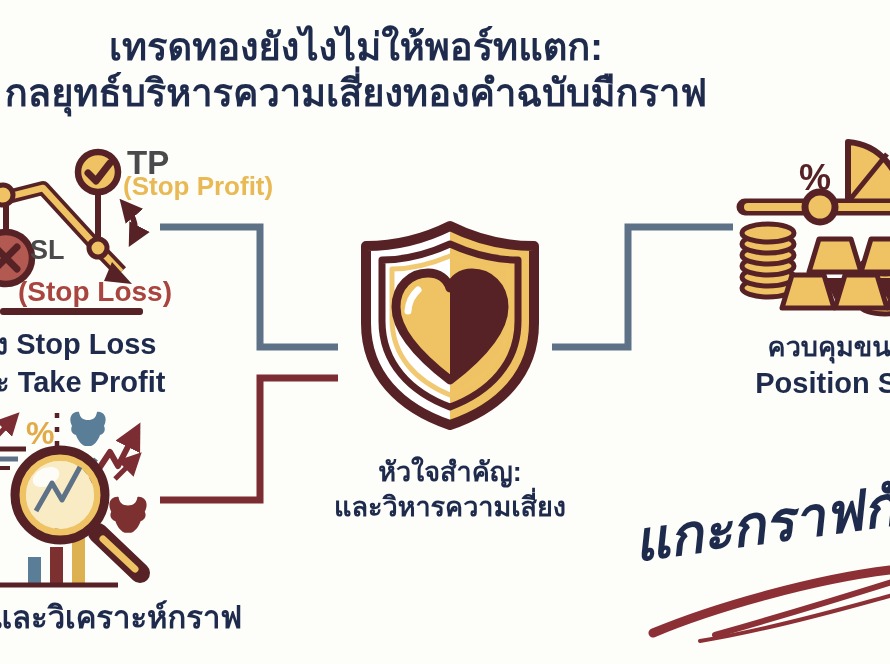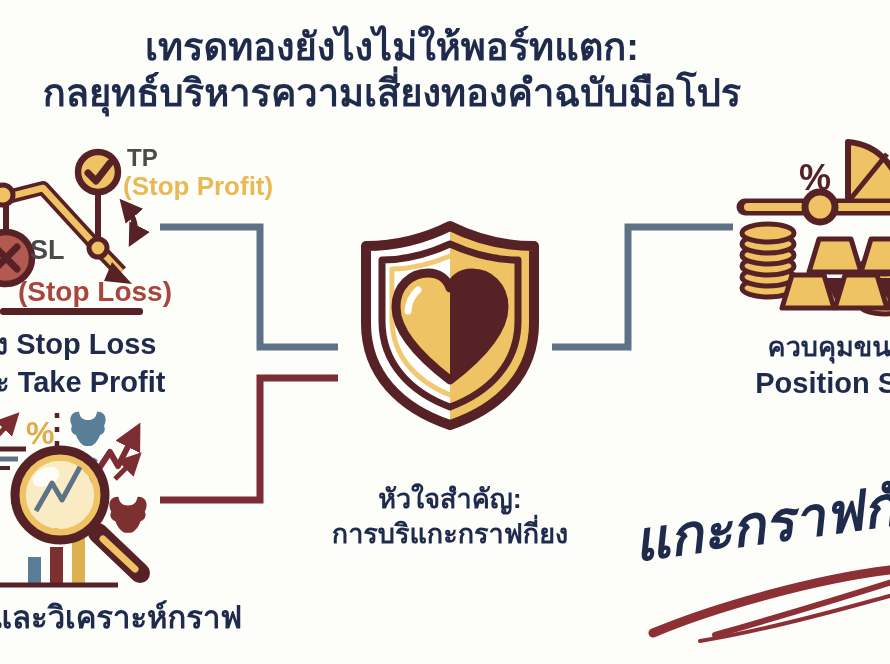--- a/index.html
+++ b/index.html
@@ -5,35 +5,35 @@
   html,body{margin:0;padding:0;background:#e9e9e9;}
   .canvas{
     position:relative;width:890px;height:664px;overflow:hidden;
     background:#fdfdfa;font-family:"Liberation Sans","DejaVu Sans",sans-serif;
   }
   .abs{position:absolute;}
   svg{display:block;overflow:visible;}
   
   .title{
     left:0;top:24px;width:712px;text-align:center;
-    color:var(--c-navy);font-weight:bold;font-size:38px;line-height:1.22;margin-left:36px;
-  }
-  .tp-abbr{left:127px;top:144px;font-size:24px;font-weight:bold;color:var(--c-charcoal);}
+    color:var(--c-navy);font-weight:bold;font-size:38px;line-height:1.22;
+  }
+  .tp-abbr{left:127px;top:144px;font-size:33px;font-weight:bold;color:var(--c-charcoal);}
   .tp-full{left:123px;top:171px;font-size:26px;font-weight:bold;color:var(--c-gold-text);}
   .sl-abbr{left:30px;top:235px;font-size:27px;font-weight:bold;color:var(--c-charcoal);}
   .sl-full{left:18px;top:276px;font-size:28px;font-weight:bold;color:var(--c-brick);text-align:right;}
   .sl-underline{left:0;top:308px;width:143px;height:7px;background:var(--c-maroon);border-radius:3px;}
   .left-caption{
     left:-6px;top:326px;color:var(--c-navy);font-weight:bold;
     font-size:29px;line-height:1.3;white-space:pre-line;
   }
   .bl-caption{left:-8px;top:592px;color:var(--c-navy);font-weight:bold;font-size:31px;white-space:nowrap;}
   .center-caption{
     left:280px;top:455px;width:340px;text-align:center;
-    color:var(--c-navy);font-weight:bold;font-size:27px;line-height:1.3;margin-top:27px;
+    color:var(--c-navy);font-weight:bold;font-size:27px;line-height:1.3;
   }
   .right-caption{
     left:718px;top:330px;width:255px;text-align:center;
     color:var(--c-navy);font-weight:bold;font-size:27px;line-height:1.3;
   }
   .right-caption .latin{font-size:29px;}
   .handwriting{
     left:640px;top:498px;width:340px;white-space:nowrap;
     color:var(--c-navy);font-weight:bold;font-style:italic;font-size:55px;
     transform:rotate(-8deg);transform-origin:0 100%;
@@ -49,21 +49,21 @@
   .pct-gold{fill:var(--c-gold-deep);font-weight:bold;font-family:"Liberation Sans",sans-serif;}
   .pct-maroon{fill:var(--c-maroon);font-weight:bold;font-family:"Liberation Sans",sans-serif;}
 </style>
 </head>
 <body>
 
 <div class="canvas">
 
   <div class="abs title">
     <div>เทรดทองยังไงไม่ให้พอร์ทแตก:</div>
-    <div>กลยุทธ์บริหารความเสี่ยงทองคำฉบับมือโปร</div>
+    <div>กลยุทธ์บริหารความเสี่ยงทองคำฉบับมืกราฟ</div>
   </div>
 
   <svg class="abs" style="left:0;top:0" width="890" height="664" viewBox="0 0 890 664">
     <path class="st-slate" stroke-width="7" d="M160,227 H260 V347 H338"></path>
     <path class="st-slate" stroke-width="7" d="M552,347 H628 V227 H733"></path>
     <path class="st-redline" stroke-width="7" d="M338,378 H260 V500 H160"></path>
   </svg>
 
   <svg class="abs" style="left:0;top:138px;overflow:hidden" width="175" height="180" viewBox="0 0 175 180">
     <defs>
@@ -157,21 +157,21 @@
     <path d="M110,26 C134,37 158,42 178,42 L178,103 C178,145 150,174 110,189 C70,174 42,145 42,103 L42,42 C62,42 86,37 110,26 Z" class="st-maroon" stroke-width="7" stroke-linejoin="round"></path>
     <path d="M110,38 C131,47 152,51 168,51 L168,101 C168,138 144,163 110,177 C76,163 52,138 52,101 L52,51 C68,51 89,47 110,38 Z" class="st-gold" stroke-width="5" stroke-linejoin="round" opacity="0.9"></path>
 
     <path d="M110,162 C76,136 56,112 56,89 C56,68 71,55 88,55 C99,55 107,61 110,70 C113,61 121,55 132,55 C149,55 164,68 164,89 C164,112 144,136 110,162 Z" class="f-gold"></path>
     <path d="M110,162 C76,136 56,112 56,89 C56,68 71,55 88,55 C99,55 107,61 110,70 C113,61 121,55 132,55 C149,55 164,68 164,89 C164,112 144,136 110,162 Z" class="f-maroon" clip-path="url(#rightHalf)"></path>
     <path d="M110,162 C76,136 56,112 56,89 C56,68 71,55 88,55 C99,55 107,61 110,70 C113,61 121,55 132,55 C149,55 164,68 164,89 C164,112 144,136 110,162 Z" class="st-maroon" stroke-width="9" stroke-linejoin="round"></path>
     <path d="M78,72 Q69,80 68,93" stroke="#ffffff" stroke-width="7" fill="none" stroke-linecap="round"></path>
   </svg>
   <div class="abs center-caption">
     <div>หัวใจสำคัญ:</div>
-    <div>การบริแกะกราฟกี่ยง</div>
+    <div>และวิหารความเสี่ยง</div>
   </div>
 
   <svg class="abs" style="left:735px;top:130px" width="160" height="195" viewBox="0 0 160 195">
 
     <path d="M113,72 L113,12 A56,56 0 0 1 165,72 Z" class="f-gold st-maroon" stroke-width="6" stroke-linejoin="round"></path>
     <line class="st-maroon" stroke-width="5" x1="113" y1="72" x2="152" y2="24"></line>
 
     <text class="pct-maroon" x="64" y="60" font-size="36">%</text>
 
     <line class="st-maroon" stroke-width="17" stroke-linecap="round" x1="10" y1="77" x2="162" y2="77"></line>

